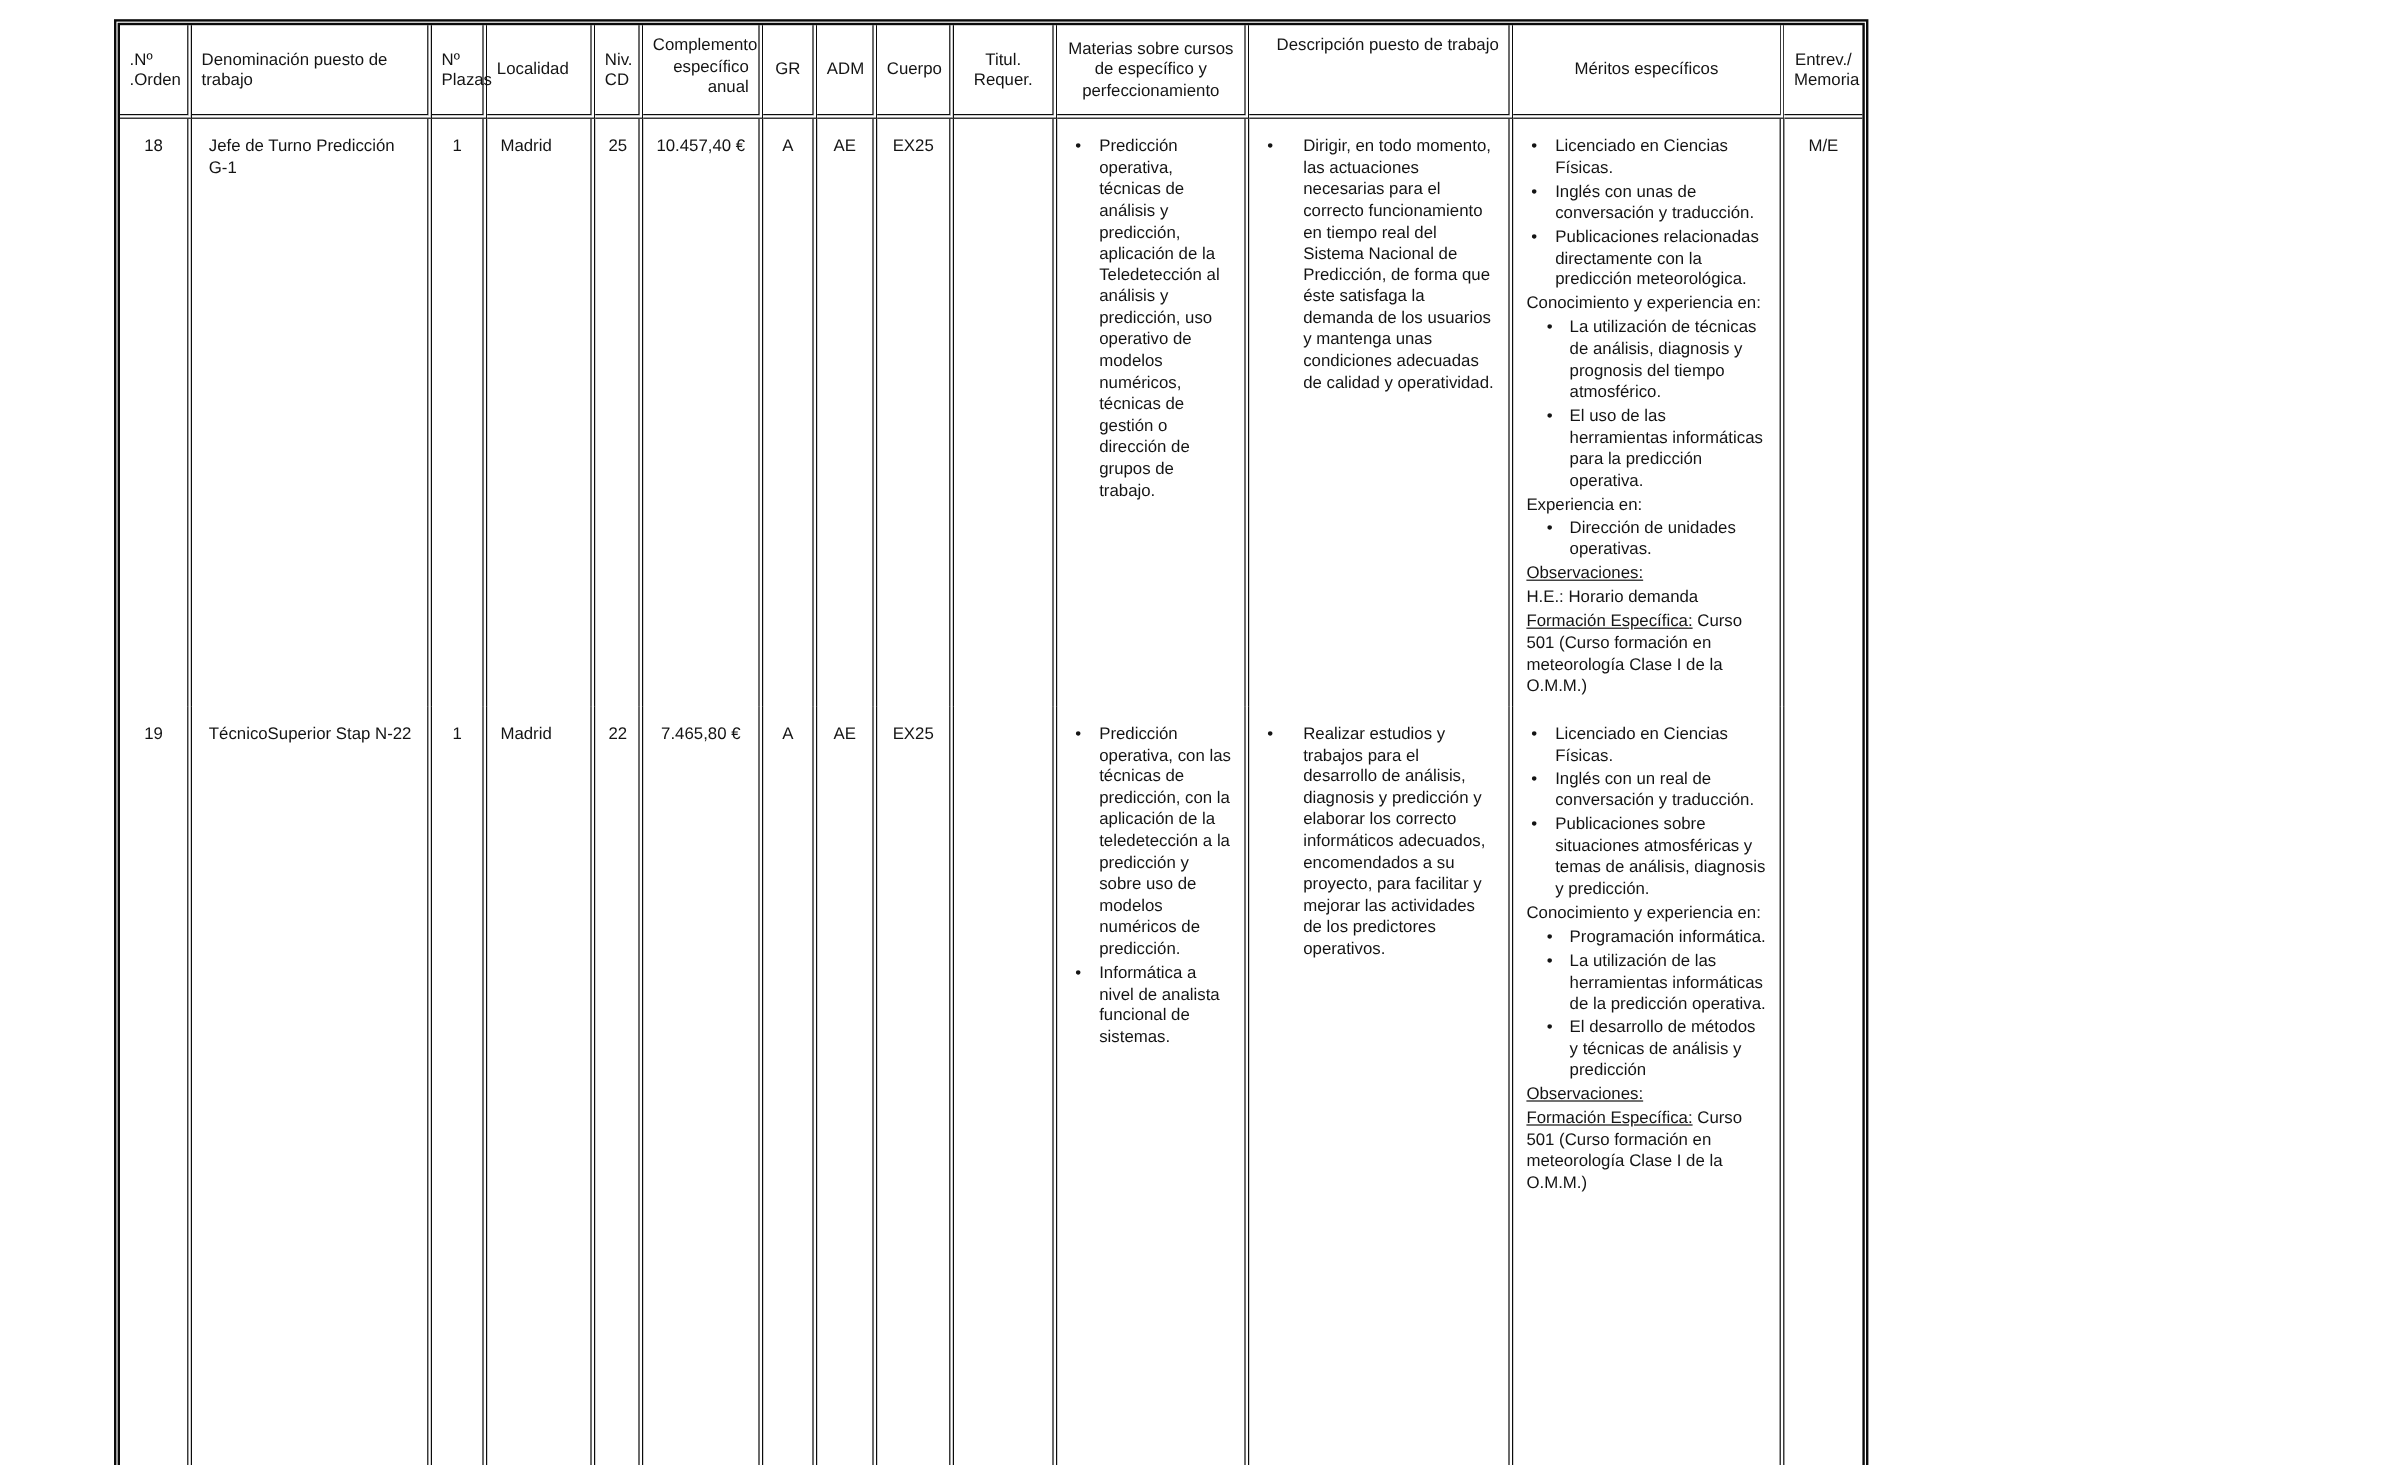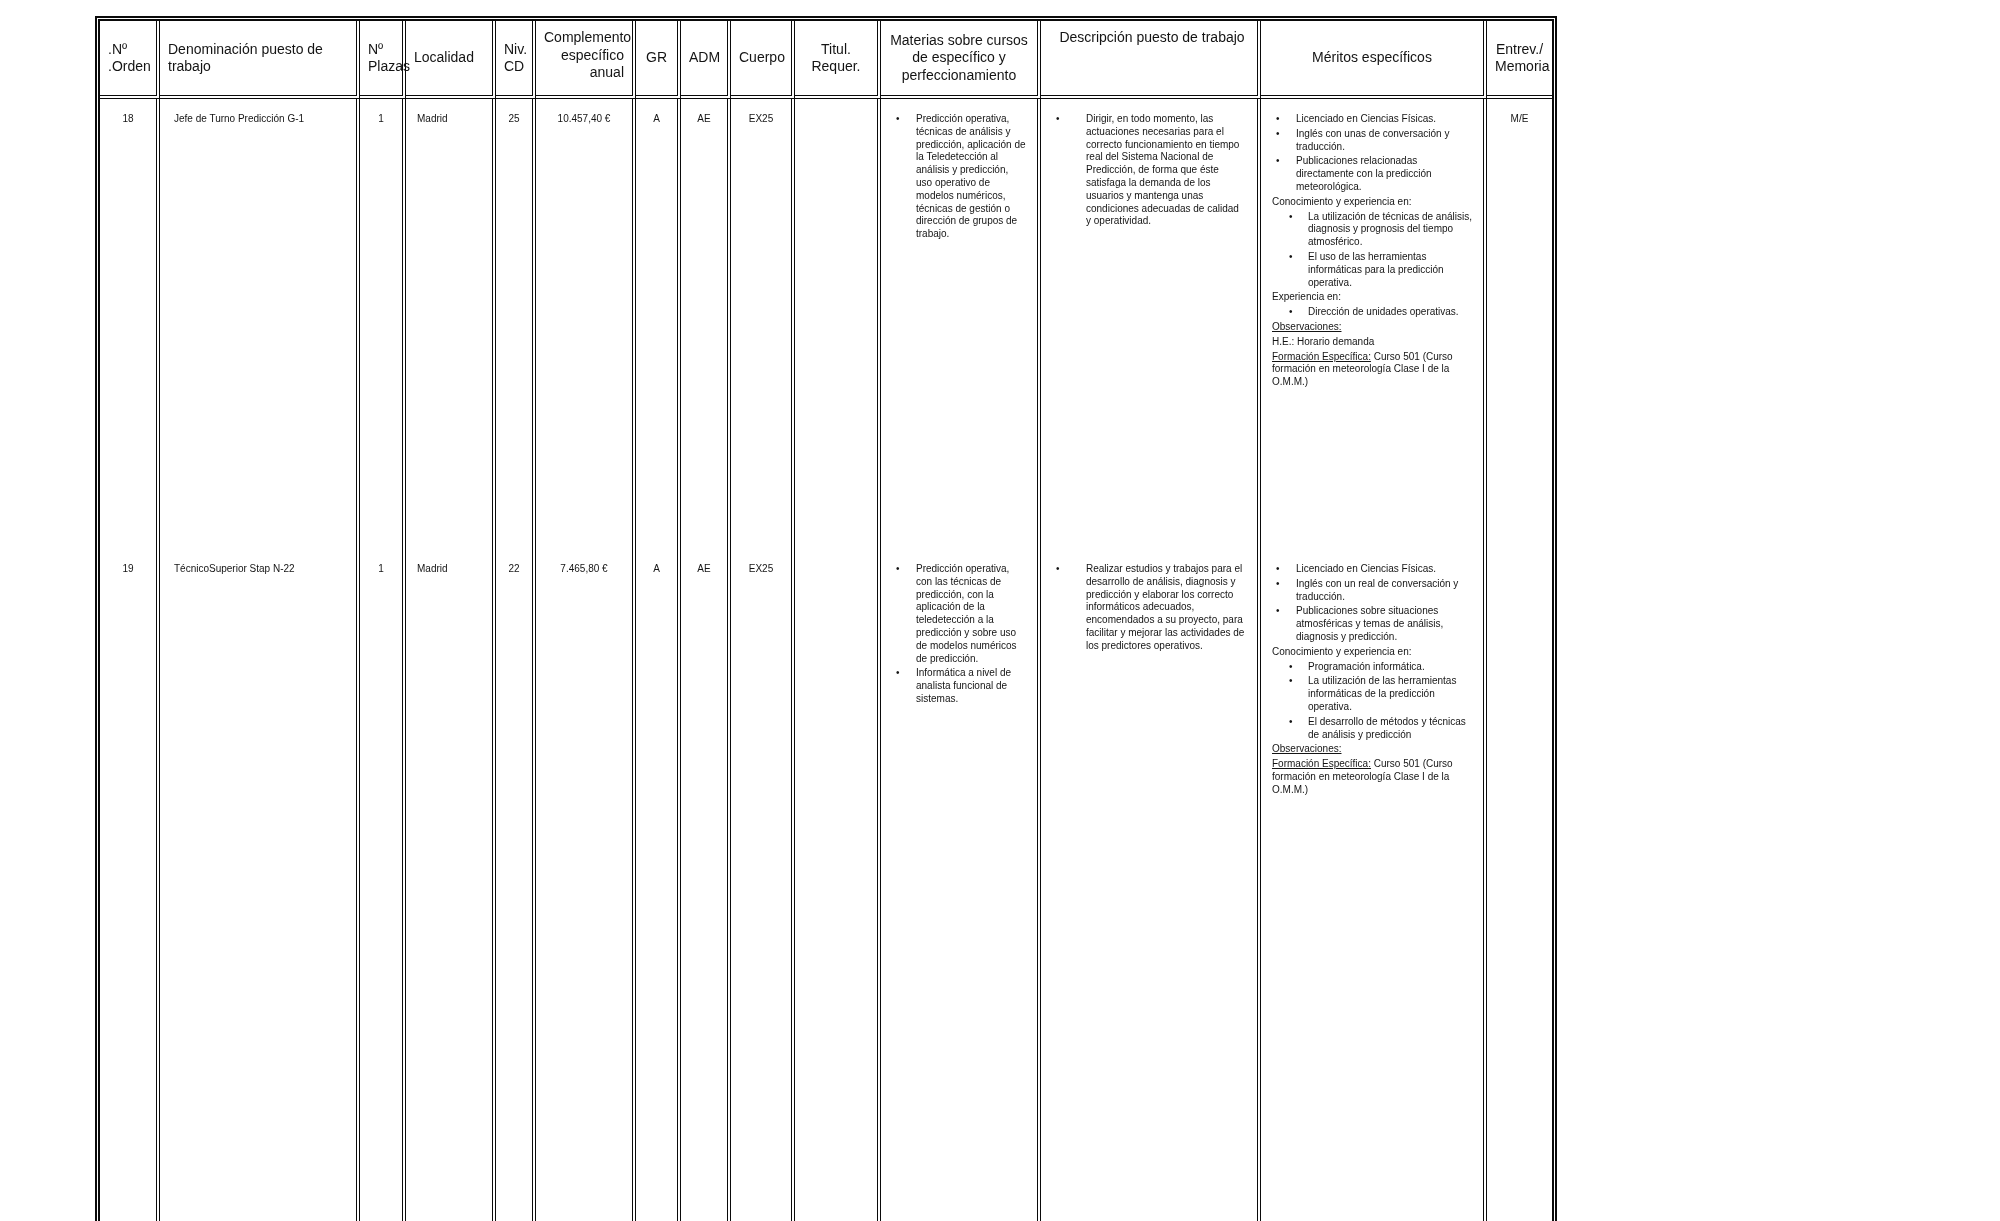--- a/index.html
+++ b/index.html
@@ -41,25 +41,25 @@
     line-height: 1.25;
     white-space: pre-line;
     vertical-align: middle;
     text-align: left;
   }
   
   thead th:nth-child(7), thead th:nth-child(8), thead th:nth-child(9),
   thead th:nth-child(10), thead th:nth-child(11), thead th:nth-child(13),
   thead th:nth-child(14) { text-align: center; }
   thead th:nth-child(6), thead th:nth-child(12) { vertical-align: top; text-align: right; }
-  thead th:nth-child(12) { text-align: center; padding-left: 14px; margin-top: 27px; }
+  thead th:nth-child(12) { text-align: right; padding-left: 14px; margin-top: 27px; }
 
   tbody td {
     padding: 14px 11px 6px 11px;
-    font-size: 10px;
+    font-size: 14px;
     line-height: 1.28;
   }
   tbody tr:first-child td { height: 450px; }
   tbody tr:nth-child(2) td { height: 1300px; }
 
   
   tbody td:nth-child(1), tbody td:nth-child(3), tbody td:nth-child(5),
   tbody td:nth-child(6), tbody td:nth-child(7), tbody td:nth-child(8),
   tbody td:nth-child(9), tbody td:nth-child(10), tbody td:nth-child(14) {
     text-align: center;

